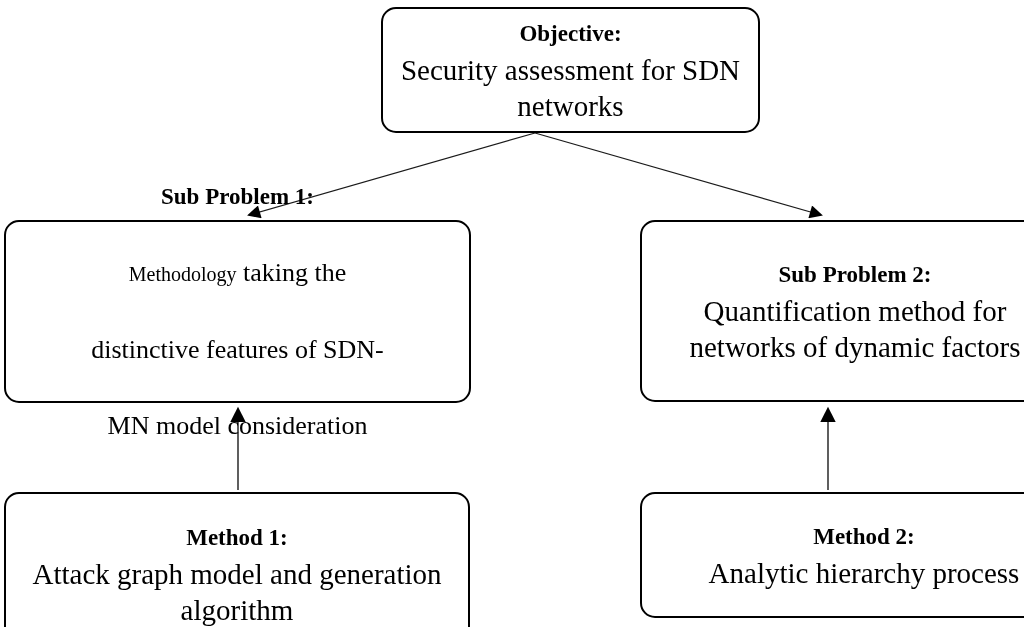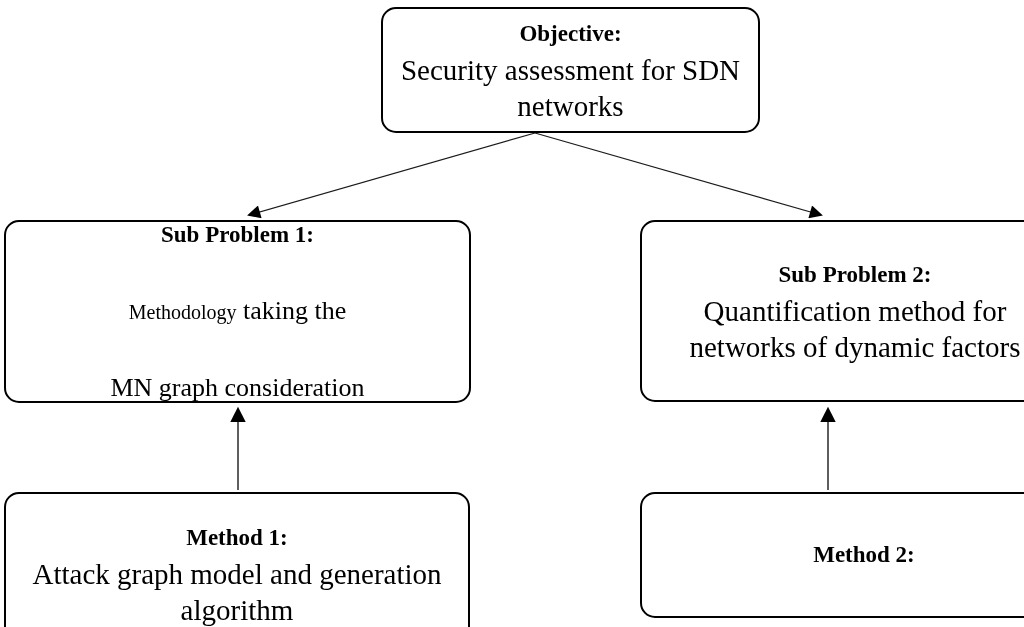--- a/index.html
+++ b/index.html
@@ -74,32 +74,34 @@
 
   <div class="node" id="box-objective">
     <div class="node-title">Objective:</div>
     <div class="node-body">Security assessment for SDN
 networks</div>
   </div>
 
   <div class="node" id="box-sub1">
     <div class="node-title">Sub Problem 1:</div>
     <div class="sub1-line"><span class="sub1-word-small">Methodology</span><span> taking the</span></div>
-    <div class="sub1-line">MN graph consideration</div>
+    <div class="sub1-line">distinctive features of SDN-</div>
+    <div class="sub1-line">MN model consideration</div>
   </div>
 
   <div class="node" id="box-sub2">
     <div class="node-title">Sub Problem 2:</div>
     <div class="node-body">Quantification method for
 networks of dynamic factors</div>
   </div>
 
   <div class="node" id="box-method1">
     <div class="node-title">Method 1:</div>
     <div class="node-body">Attack graph model and generation
 algorithm</div>
   </div>
 
   <div class="node" id="box-method2">
     <div class="node-title">Method 2:</div>
+    <div class="node-body">Analytic hierarchy process</div>
   </div>
 
 </div>
 
 </body></html>

